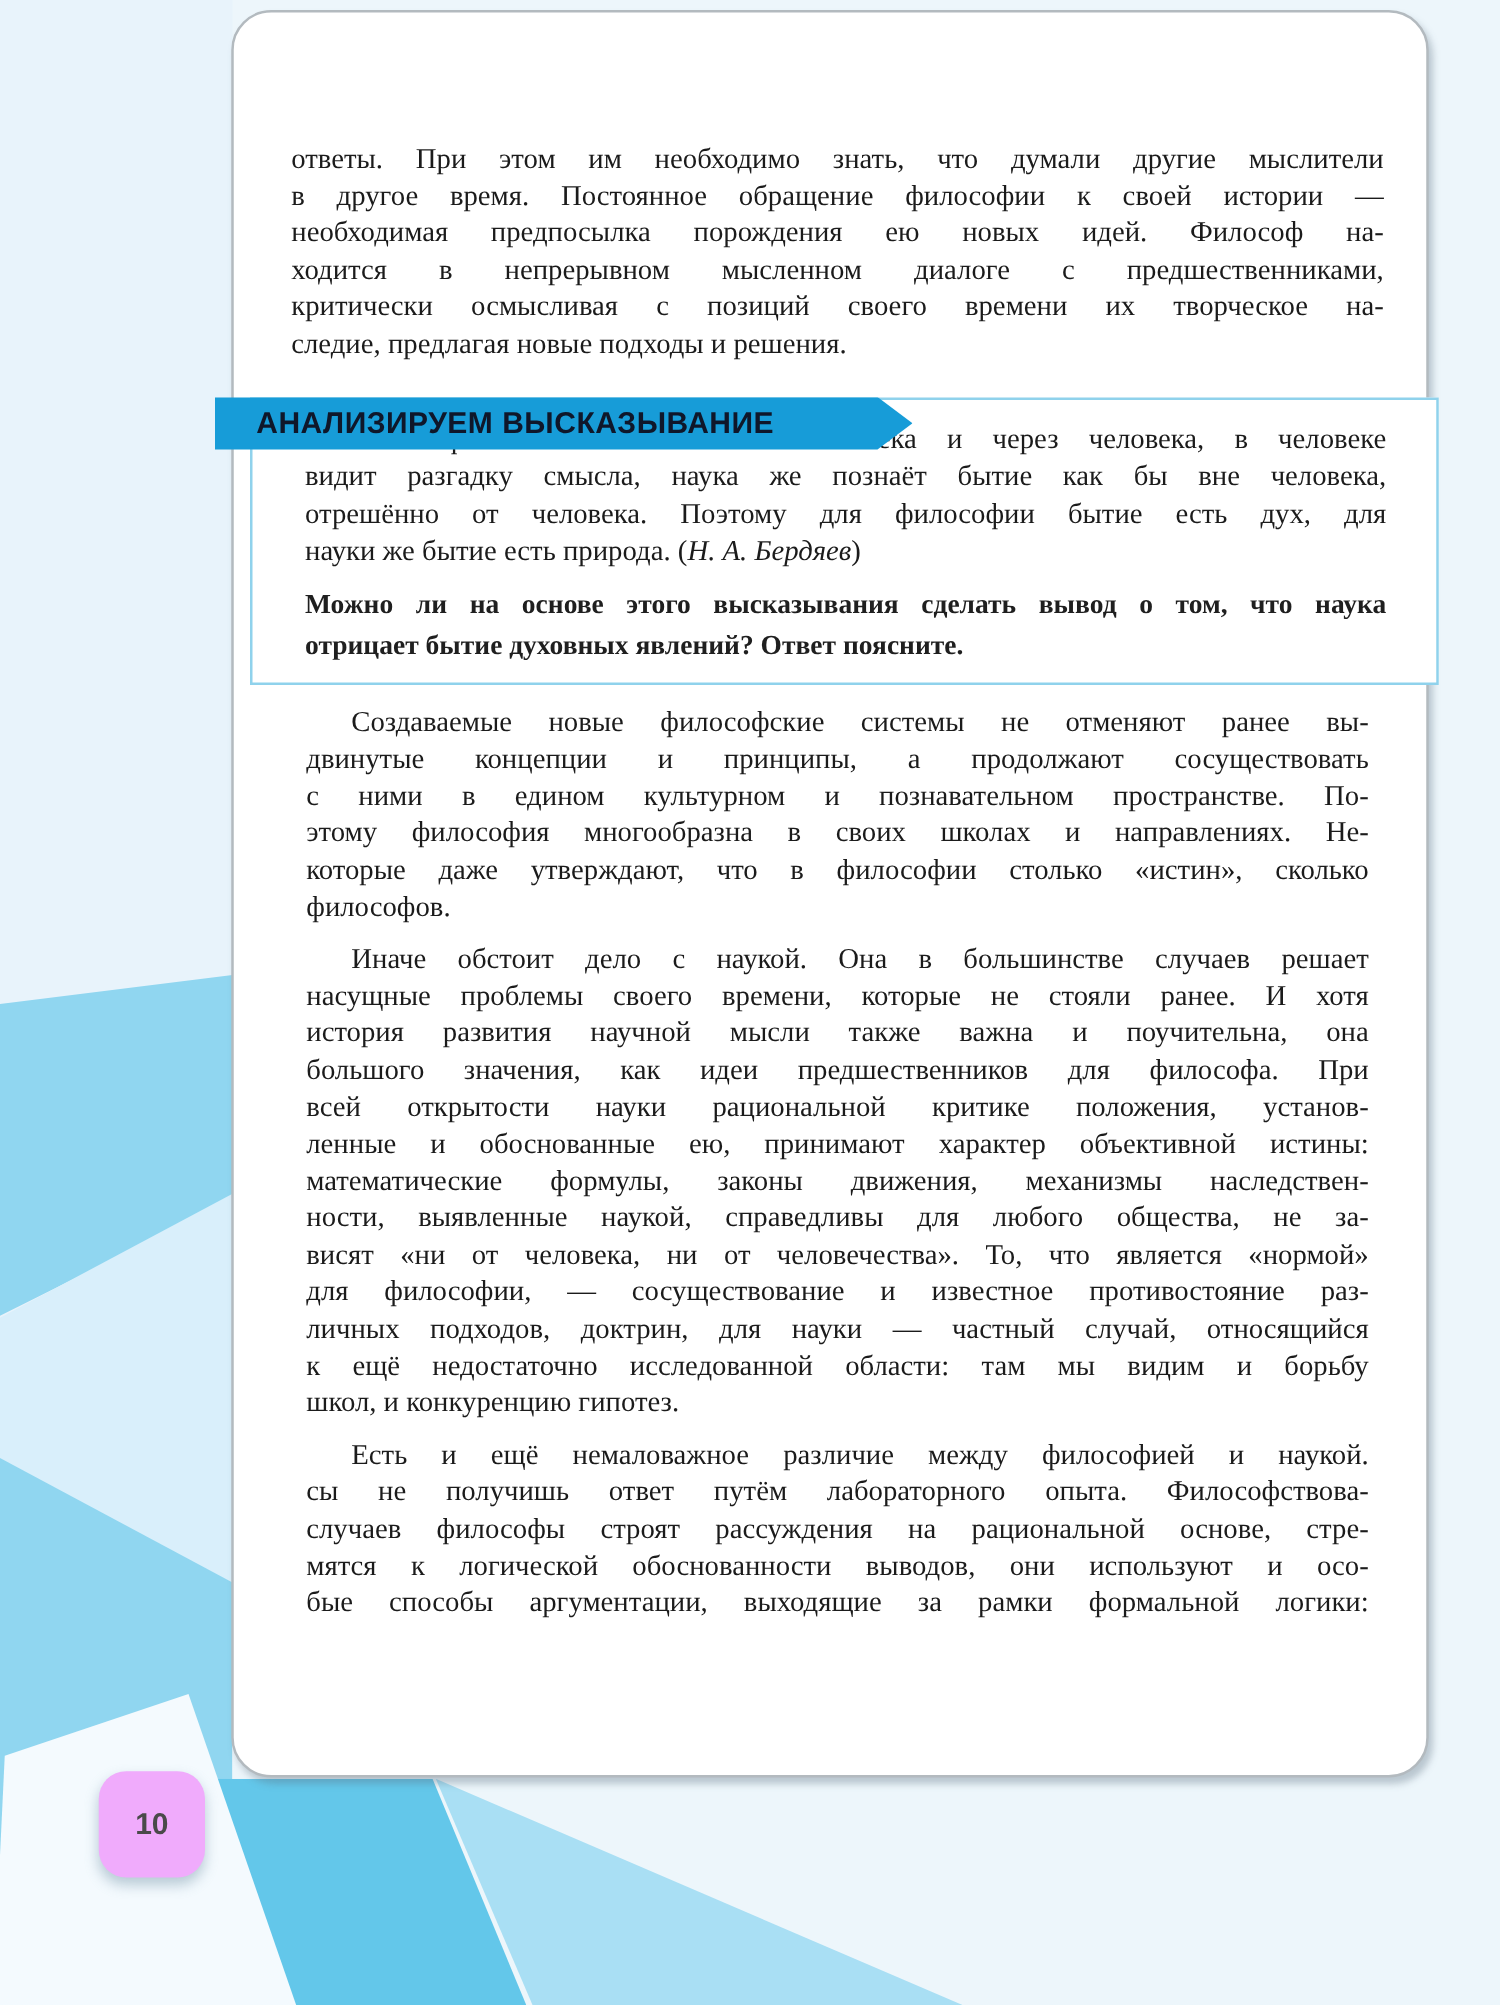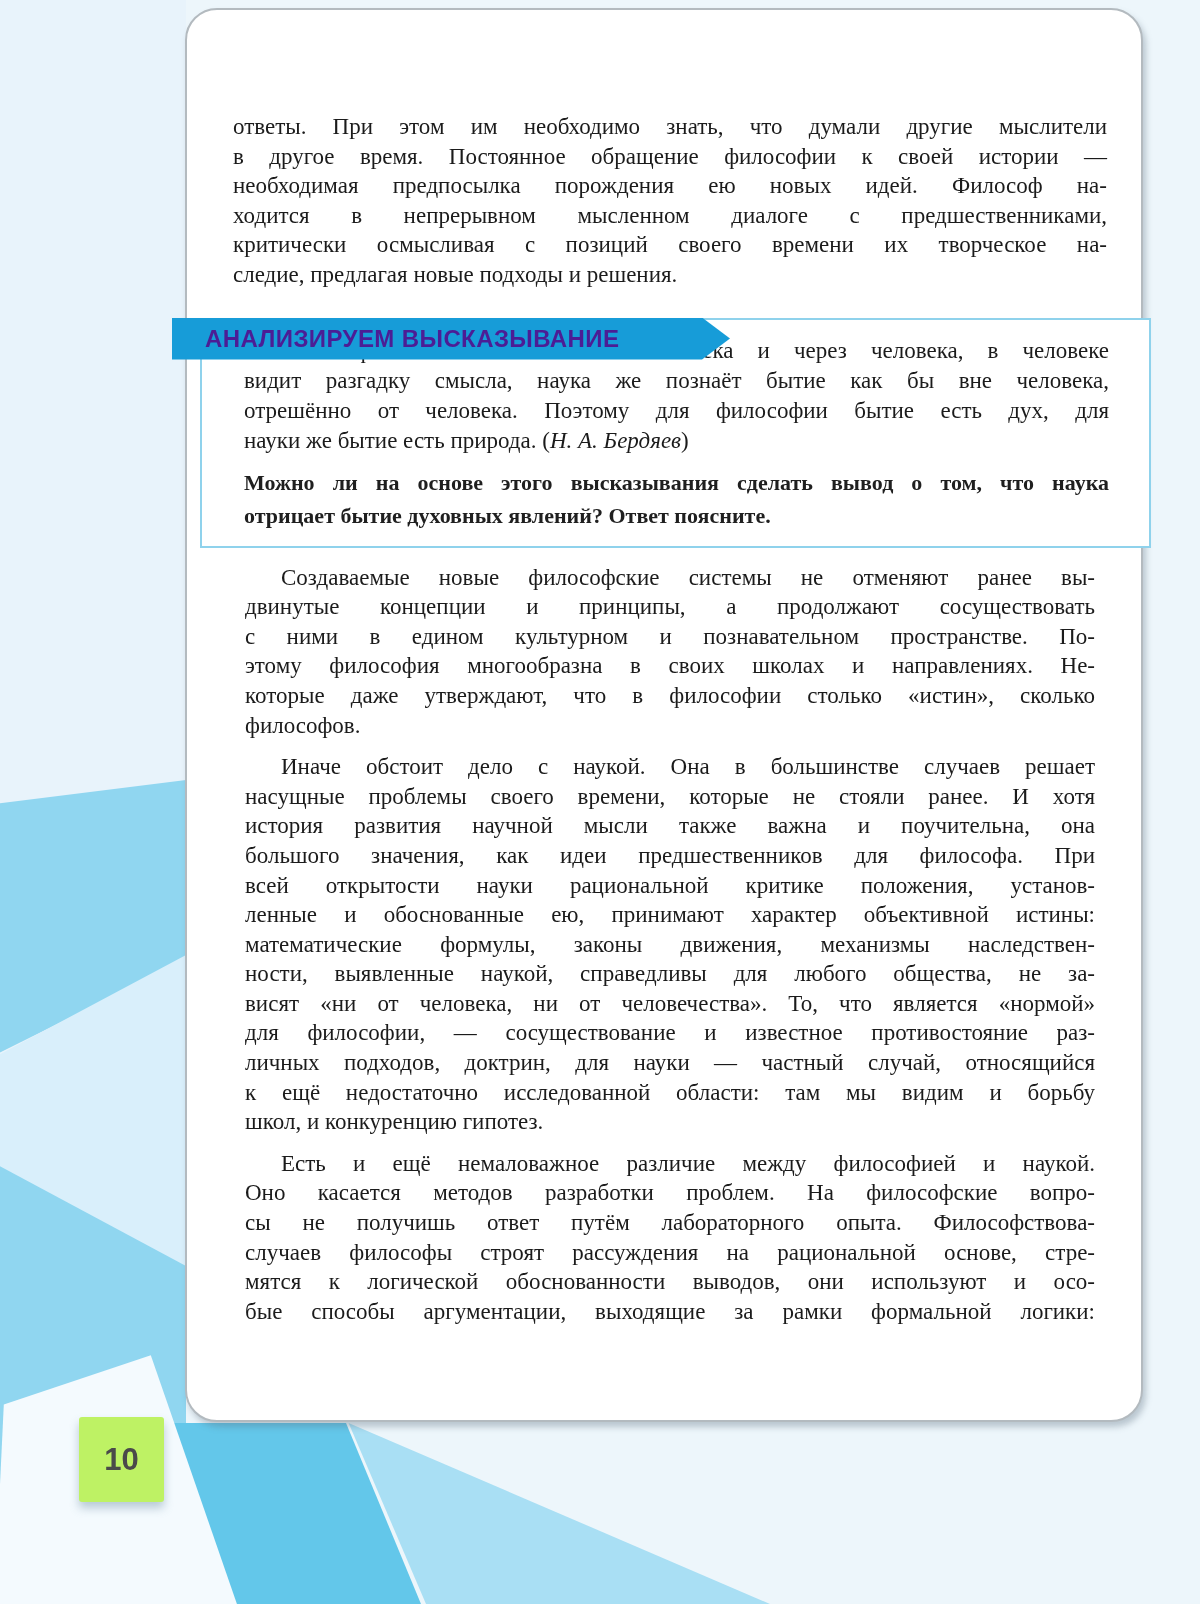--- a/index.html
+++ b/index.html
@@ -19,44 +19,44 @@
   .shape-blue-lower{left:0;top:1050px;width:186px;height:554px;background:var(--accent_medium_blue,#90D6F0);
     clip-path:polygon(0 21%,100% 39%,100% 100%,0 100%);}
   .shape-bottom-bright{left:160px;top:1423px;width:300px;height:181px;background:var(--accent_bright_blue,#63C7EA);
     clip-path:polygon(3% 0,62% 0,87% 100%,15% 100%);}
   .shape-bottom-light{left:340px;top:1423px;width:430px;height:181px;background:var(--accent_light_blue,#A9DFF4);
     clip-path:polygon(2% 0,100% 100%,20% 100%);}
   .corner-panel{left:-6px;top:1350px;width:245px;height:260px;background:#F4FAFE;
     clip-path:polygon(4% 21%,64% 2%,100% 100%,0 100%);
     filter:drop-shadow(1px -1px 2px rgba(80,95,110,.45));}
   .page-badge{
-    position:absolute;left:79px;top:1417px;width:85px;height:85px;border-radius:3px;background:#bef264;
+    position:absolute;left:79px;top:1417px;width:85px;height:85px;border-radius:22px;background:#f0abfc;
     box-shadow:0 6px 10px rgba(110,145,165,.45);
     display:flex;align-items:center;justify-content:center;
-    font-family:"Liberation Sans",sans-serif;font-weight:700;font-size:31px;color:var(--page_number_color,#4A4A4A);
+    font-family:"Liberation Sans",sans-serif;font-weight:700;font-size:24px;color:var(--page_number_color,#4A4A4A);
   }
   
   .card{
     position:absolute;left:185px;top:8px;width:958px;height:1414px;background:#ffffff;
     border:2px solid #B3BABF;border-radius:32px;box-sizing:border-box;
     box-shadow:3px 5px 6px rgba(90,110,125,.35);
     padding:102px 34px 0 46px;
   }
   
   .para{font-size:23px;line-height:29.6px;}
   .line{text-align:justify;text-align-last:justify;white-space:nowrap;}
   .line.last{text-align-last:auto;}
   .line.first{text-indent:36px;}
   
   .quote-section{position:relative;margin:28px -44px 15px -33px;}
   .quote-banner{
     position:absolute;top:0;left:-28px;width:558px;height:42px;z-index:2;
     background:var(--banner_blue,#179CD8);
     clip-path:polygon(0 0,530px 0,558px 21px,530px 42px,0 42px);
-    color:#4c1d95;font-family:"Liberation Sans",sans-serif;font-weight:700;font-size:24px;
+    color:#0f172a;font-family:"Liberation Sans",sans-serif;font-weight:700;font-size:24px;
     line-height:42px;letter-spacing:.4px;padding-left:33px;box-sizing:border-box;
     filter:drop-shadow(0 3px 2px rgba(0,0,0,.18));
   }
   .quote-box{
     margin-top:27px;border:2px solid var(--quote_border,#8FD2EC);background:#fff;
     padding:16px 40px 14px 42px;
   }
   .quote-lines{font-size:23px;line-height:30px;}
   .question-lines{
     margin-top:10px;font-family:Liberation Serif, serif;font-weight:700;
@@ -129,21 +129,20 @@
         <div class="line">математические формулы, законы движения, механизмы наследствен-</div>
         <div class="line">ности, выявленные наукой, справедливы для любого общества, не за-</div>
         <div class="line">висят «ни от человека, ни от человечества». То, что является «нормой»</div>
         <div class="line">для философии, — сосуществование и известное противостояние раз-</div>
         <div class="line">личных подходов, доктрин, для науки — частный случай, относящийся</div>
         <div class="line">к ещё недостаточно исследованной области: там мы видим и борьбу</div>
         <div class="line last">школ, и конкуренцию гипотез.</div>
       </div>
     <div class="para">
         <div class="line first">Есть и ещё немаловажное различие между философией и наукой.</div>
-        <div class="line">Оно касается методов разработки проблем. На философские вопро-</div>
         <div class="line">сы не получишь ответ путём лабораторного опыта. Философствова-</div>
         <div class="line">случаев философы строят рассуждения на рациональной основе, стре-</div>
         <div class="line">мятся к логической обоснованности выводов, они используют и осо-</div>
         <div class="line">бые способы аргументации, выходящие за рамки формальной логики:</div>
       </div>
   </div>
 
 </div>
 
 </body></html>

